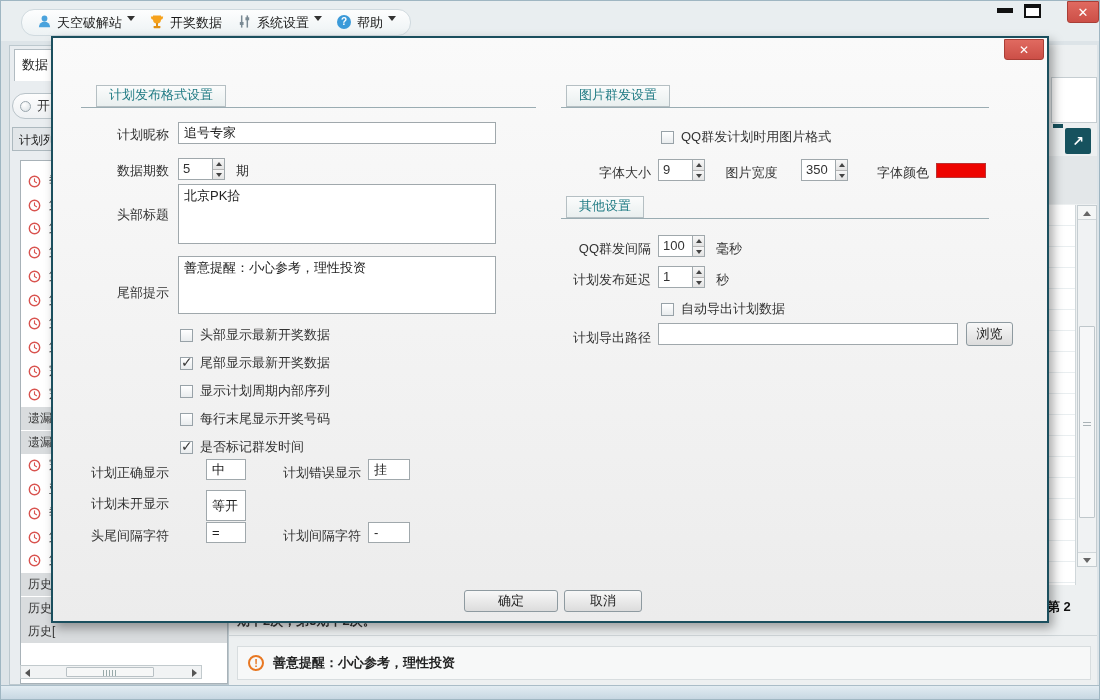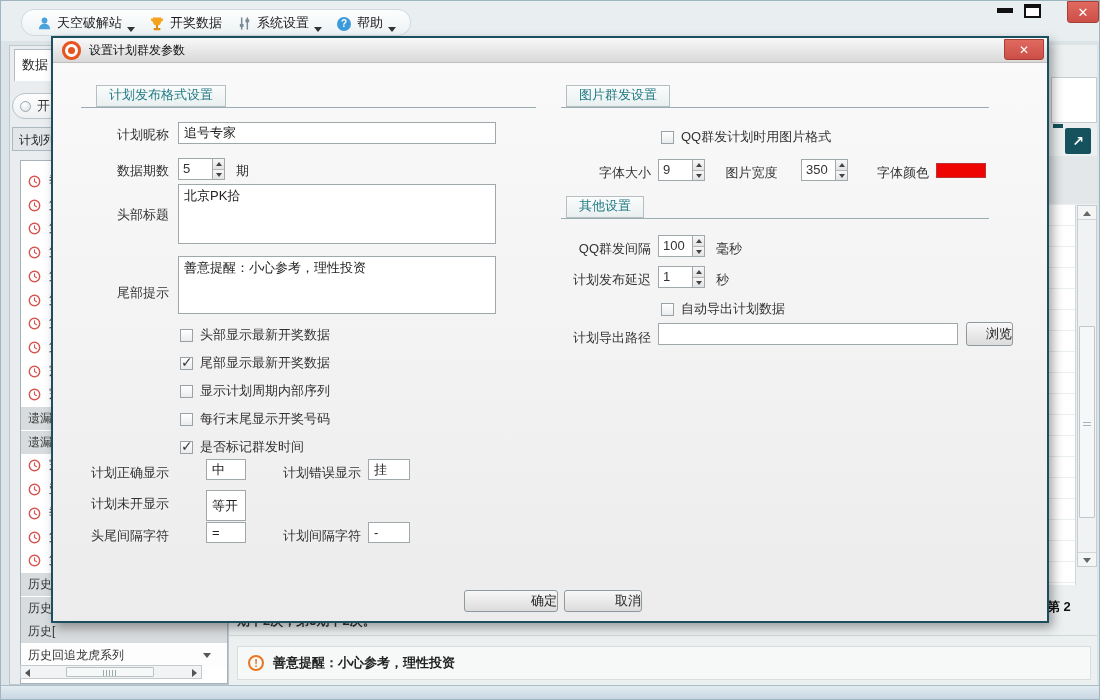--- a/index.html
+++ b/index.html
@@ -10,21 +10,21 @@
   
   .frame { position:absolute; inset:0; border:1px solid #9fb6c2; background:#dde4e8; }
   .topbar { position:absolute; left:0; top:0; width:100%; height:40px; background:#e9eef0; }
   .bottomframe { position:absolute; left:0; bottom:0; width:100%; height:14px;
                  background:linear-gradient(180deg,#e2ecf2,#c7d7e2); border-top:1px solid #aabdc8; }
 
   
   .menubar { position:absolute; left:20px; top:8px; height:27px; display:flex; align-items:center;
              gap:14px; padding:0 14px; background:linear-gradient(180deg,#fdfefe,#edf2f4);
              border:1px solid #d0dadf; border-radius:13px; }
-  .menu-item { display:flex; align-items:flex-end; gap:5px; cursor:pointer; color:#1a1a1a; font-size:13px; }
+  .menu-item { display:flex; align-items:flex-start; gap:5px; cursor:pointer; color:#1a1a1a; font-size:13px; }
   .mi-icon { display:inline-flex; width:16px; height:16px; align-items:center; justify-content:center; }
   .caret { width:0; height:0; border-left:4px solid transparent; border-right:4px solid transparent;
            border-top:5px solid #333; margin-top:2px; }
   .help-circle { width:14px; height:14px; border-radius:50%; background:#3b9ad9; color:#fff;
                  font-size:10px; font-weight:bold; display:flex; align-items:center; justify-content:center; }
   .help-circle::after { content:"?"; }
 
   
   .wc { position:absolute; cursor:pointer; }
   .wc-min { left:996px; top:7px; width:16px; height:5px; background:#111; }
@@ -139,21 +139,21 @@
   .cb-row { position:absolute; display:flex; align-items:center; gap:7px; }
   .checkbox { width:13px; height:13px; border:1px solid #98a2a8; background:linear-gradient(180deg,#ffffff,#e9ecee);
               position:relative; cursor:pointer; flex:none; }
   .checkbox.checked::after { content:"✓"; position:absolute; left:0; top:-4px; font-size:14px;
                              font-weight:bold; color:#3a3a3a; }
   .cb-label { font-size:13px; color:#333; }
 
   .swatch { position:absolute; width:50px; height:15px; border:1px solid #b33; }
 
   .gbtn { position:absolute; background:linear-gradient(180deg,#f8f8f8,#dcdcdc); border:1px solid #8e9aa0;
-          border-radius:3px; font-size:13px; color:#222; text-align:right; cursor:pointer;
+          border-radius:3px; font-size:13px; color:#222; text-align:center; cursor:pointer;
           font-family:inherit; padding:0; }
 </style>
 </head>
 <body>
 
 <div class="frame">
   <div class="topbar"></div>
 
   <div class="menubar">
     <div class="menu-item">
@@ -373,37 +373,29 @@
         </div>
         <div class="plan-row group" style="top: 411.9px;">
           <span class="plan-label">历史[</span>
         </div>
         <div class="plan-row group" style="top: 435.6px;">
           <span class="plan-label">历史[</span>
         </div>
         <div class="plan-row group" style="top: 459.3px;">
           <span class="plan-label">历史[</span>
         </div>
-        <div class="plan-row footer" style="top: 483px;">
-          <span class="plan-label">历史回追龙虎系列</span>
-          <span class="foot-caret"></span>
-        </div>
       </div>
     <div class="hscroll">
       <span class="hs-left"></span>
       <span class="hs-thumb"></span>
       <span class="hs-right"></span>
     </div>
   </div>
 
   <div class="dialog">
-    <div class="dlg-title">
-      <span class="target-icon"></span>
-      <span class="dlg-title-text">设置计划群发参数</span>
-    </div>
     <div class="dlg-close"></div>
 
     <div class="sec-header" style="left:43px; top:47px;">计划发布格式设置</div>
     <div class="sec-rule" style="left:28px; top:69px; width:455px;"></div>
 
     <span class="flabel" style="left:38px; top:88px; width:78px;">计划昵称</span>
     <input class="tinput" style="left: 125px; top: 84px; width: 318px; height: 22px;" value="追号专家">
 
     <span class="flabel" style="left:38px; top:124px; width:78px;">数据期数</span>
     <div class="spinner" style="left:125px; top:120px;">

